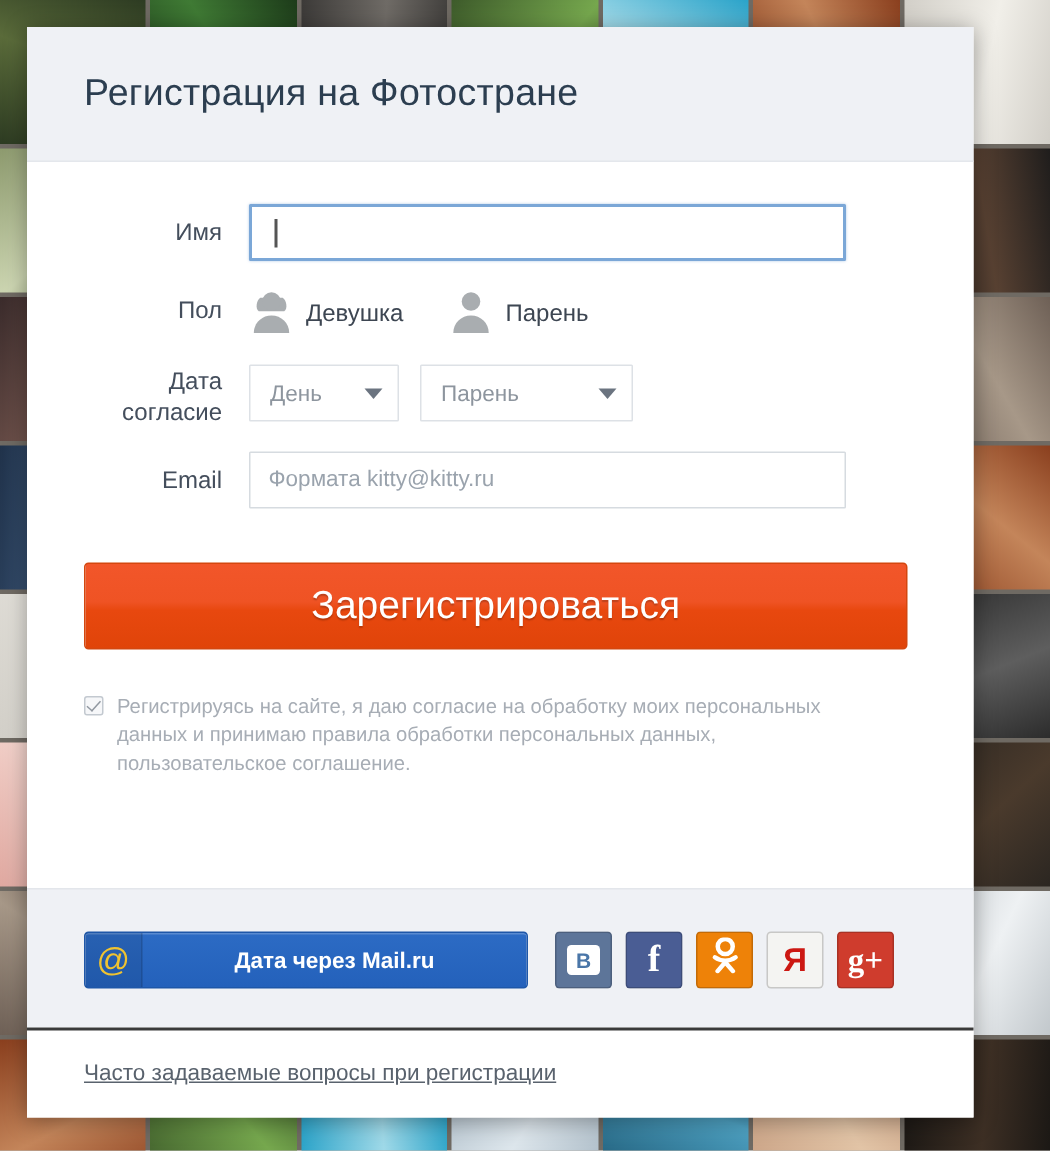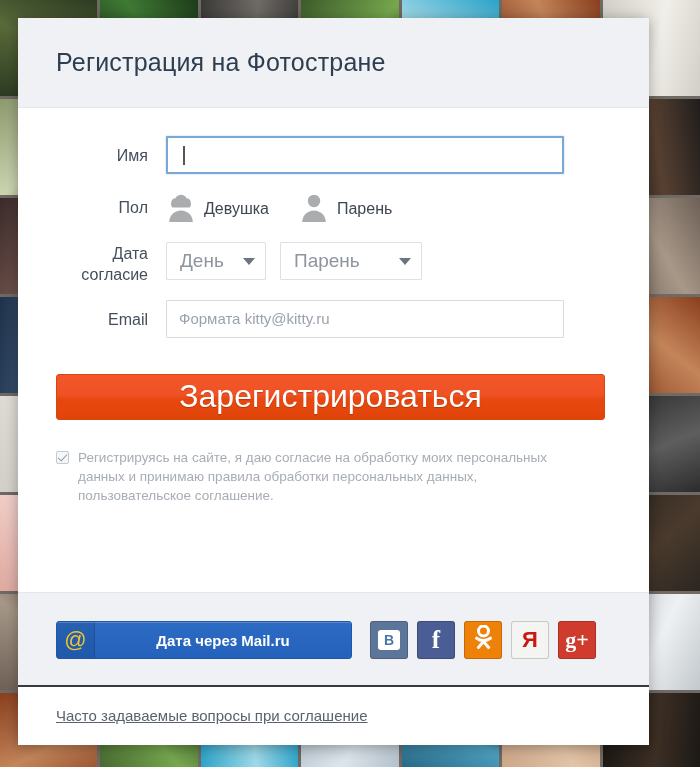--- a/index.html
+++ b/index.html
@@ -138,46 +138,46 @@
   .selects { display: flex; padding-top: 2px; }
   .select-box {
     height: 38px;
     border: 1px solid #dde1e6;
     background: #fff;
     display: flex;
     align-items: center;
     justify-content: space-between;
     padding: 0 10px 0 13px;
     margin-right: 14px;
-    font-size: 19px;
+    font-size: 15px;
     color: #8d959e;
     border-radius: 1px;
     cursor: pointer;
   }
   .sel-day { width: 100px; }
   .sel-month { width: 142px; }
   .sel-year { width: 114px; }
   .arrow-down {
     width: 0; height: 0;
     border-left: 6px solid transparent;
     border-right: 6px solid transparent;
     border-top: 7px solid #6b7480;
     margin-left: 10px;
   }
 
   
   .submit-wrap { padding: 22px 0 0 38px; }
   .submit-btn {
     width: 549px;
-    height: 46px;
+    height: 58px;
     border: 1px solid #d4470f;
     border-radius: 3px;
     background: linear-gradient(to bottom, #f2562a 0%, #ef5324 45%, #e8480f 55%, #e04409 100%);
     color: #fff;
-    font-size: 32px;
+    font-size: 26px;
     font-family: "Liberation Sans", sans-serif;
     cursor: pointer;
     text-shadow: 0 1px 1px rgba(0,0,0,.22);
   }
 
   
   .consent {
     padding: 28px 52px 0 38px;
     display: flex;
     align-items: flex-start;
@@ -465,16 +465,16 @@
       <div class="soc-btn soc-ya">
         <span>Я</span>
       </div>
       <div class="soc-btn soc-gp">
         <span>g+</span>
       </div>
     </div>
   </div>
 
   <div class="faq-bar">
-    <span class="faq-link">Часто задаваемые вопросы при соглашение</span>
+    <span class="faq-link">Часто задаваемые вопросы при регистрации</span>
   </div>
 
 </div>
 
 </body></html>

